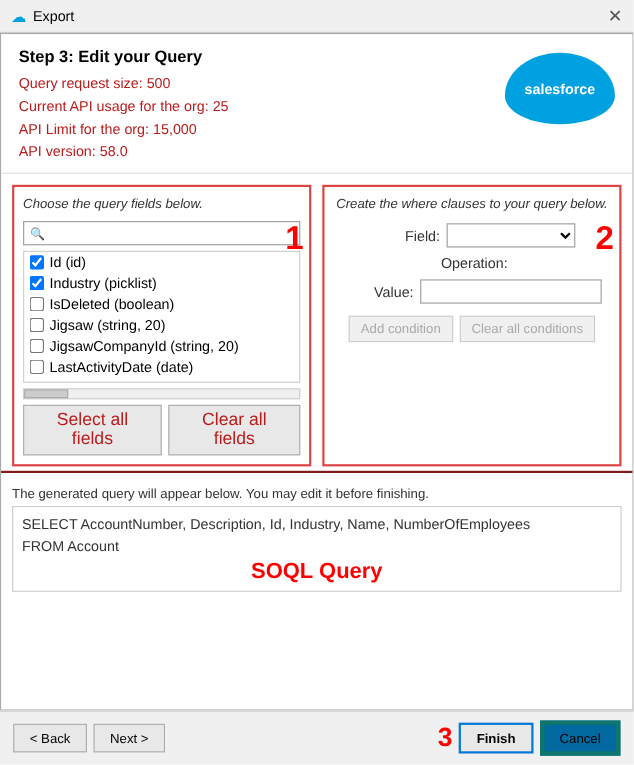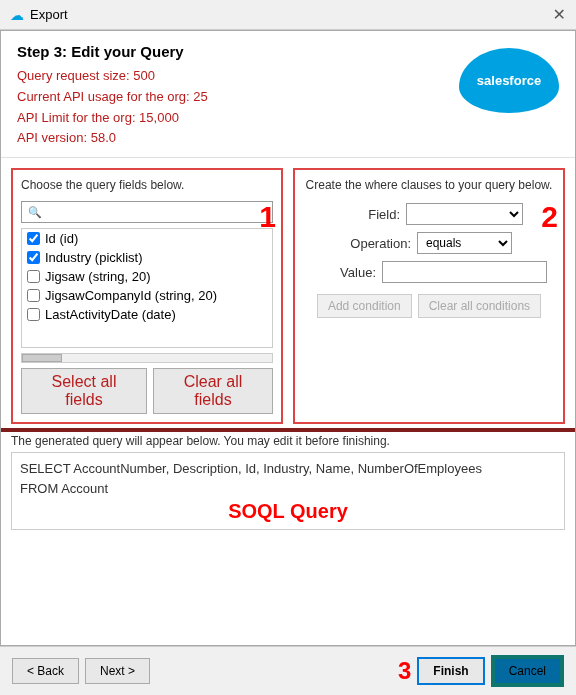--- a/index.html
+++ b/index.html
@@ -39,21 +39,21 @@
     .salesforce-logo {
       width: 100px; height: 65px;
       background: #00a1e0;
       border-radius: 50% 50% 50% 50% / 60% 60% 40% 40%;
       display: flex; align-items: center; justify-content: center;
       color: white; font-size: 14px; font-weight: bold;
       flex-shrink: 0;
       margin-left: 10px;
       margin-top: 5px;
     }
-    .panel-title { font-size: 12px; color: #333; margin-bottom: 4px; }
+    .panel-title { font-size: 12px; color: #333; margin-bottom: 4px; font-style: italic; }
 
     .search-box {
       width: 100%;
       border: 1px solid #999;
       padding: 3px 6px;
       font-size: 12px;
       display: flex; align-items: center; gap: 4px;
     }
     .search-input {
       border: none; outline: none; width: 100%;
@@ -110,22 +110,22 @@
     .btn-disabled {
       padding: 4px 10px;
       border: 1px solid #ccc;
       background: #f0f0f0;
       color: #aaa;
       font-size: 12px;
       cursor: default;
     }
 
     .query-section {
-      padding: 2px 10px 8px 10px;
-      border-top: 4px solid #7f1d1d;
+      padding: 12px 10px 8px 10px;
+      border-top: 2px solid #7f1d1d;
     }
     .query-label { font-size: 12px; color: #333; margin-bottom: 4px; }
     .query-box {
       border: 1px solid #ccc;
       padding: 6px 8px;
       font-size: 12px;
       font-family: monospace;
       min-height: 70px;
       position: relative;
       overflow-y: auto;
@@ -279,20 +279,24 @@
 
       <div class="fields-list" id="fields-list-container">
 
       <div class="field-item">
             <input type="checkbox" class="field-checkbox" checked="" style="">
             <span>Id (id)</span>
           </div>
           <div class="field-item">
             <input type="checkbox" class="field-checkbox" checked="" style="">
             <span>Industry (picklist)</span>
+          </div>
+          <div class="field-item">
+            <input type="checkbox" class="field-checkbox" style="">
+            <span>IsDeleted (boolean)</span>
           </div>
           <div class="field-item">
             <input type="checkbox" class="field-checkbox" style="">
             <span>Jigsaw (string, 20)</span>
           </div>
           <div class="field-item">
             <input type="checkbox" class="field-checkbox" style="">
             <span>JigsawCompanyId (string, 20)</span>
           </div>
           <div class="field-item">
@@ -322,22 +326,20 @@
           <option value=""></option>
           <option value="AccountNumber">AccountNumber</option>
           <option value="Id">Id</option>
           <option value="Industry">Industry</option>
           <option value="Name">Name</option>
         </select>
       </div>
 
       <div class="form-row">
         <span class="form-label">Operation:</span>
-        <select class="form-select" id="operation-select">
-        <option value="equals">equals</option><option value="not equals">not equals</option><option value="less than">less than</option><option value="greater than">greater than</option><option value="contains">contains</option><option value="starts with">starts with</option></select>
       </div>
 
       <div class="form-row">
         <span class="form-label">Value:</span>
         <input class="form-input" type="text" style="">
       </div>
 
       <div class="condition-buttons">
         <button class="btn-disabled">Add condition</button>
         <button class="btn-disabled">Clear all conditions</button>

